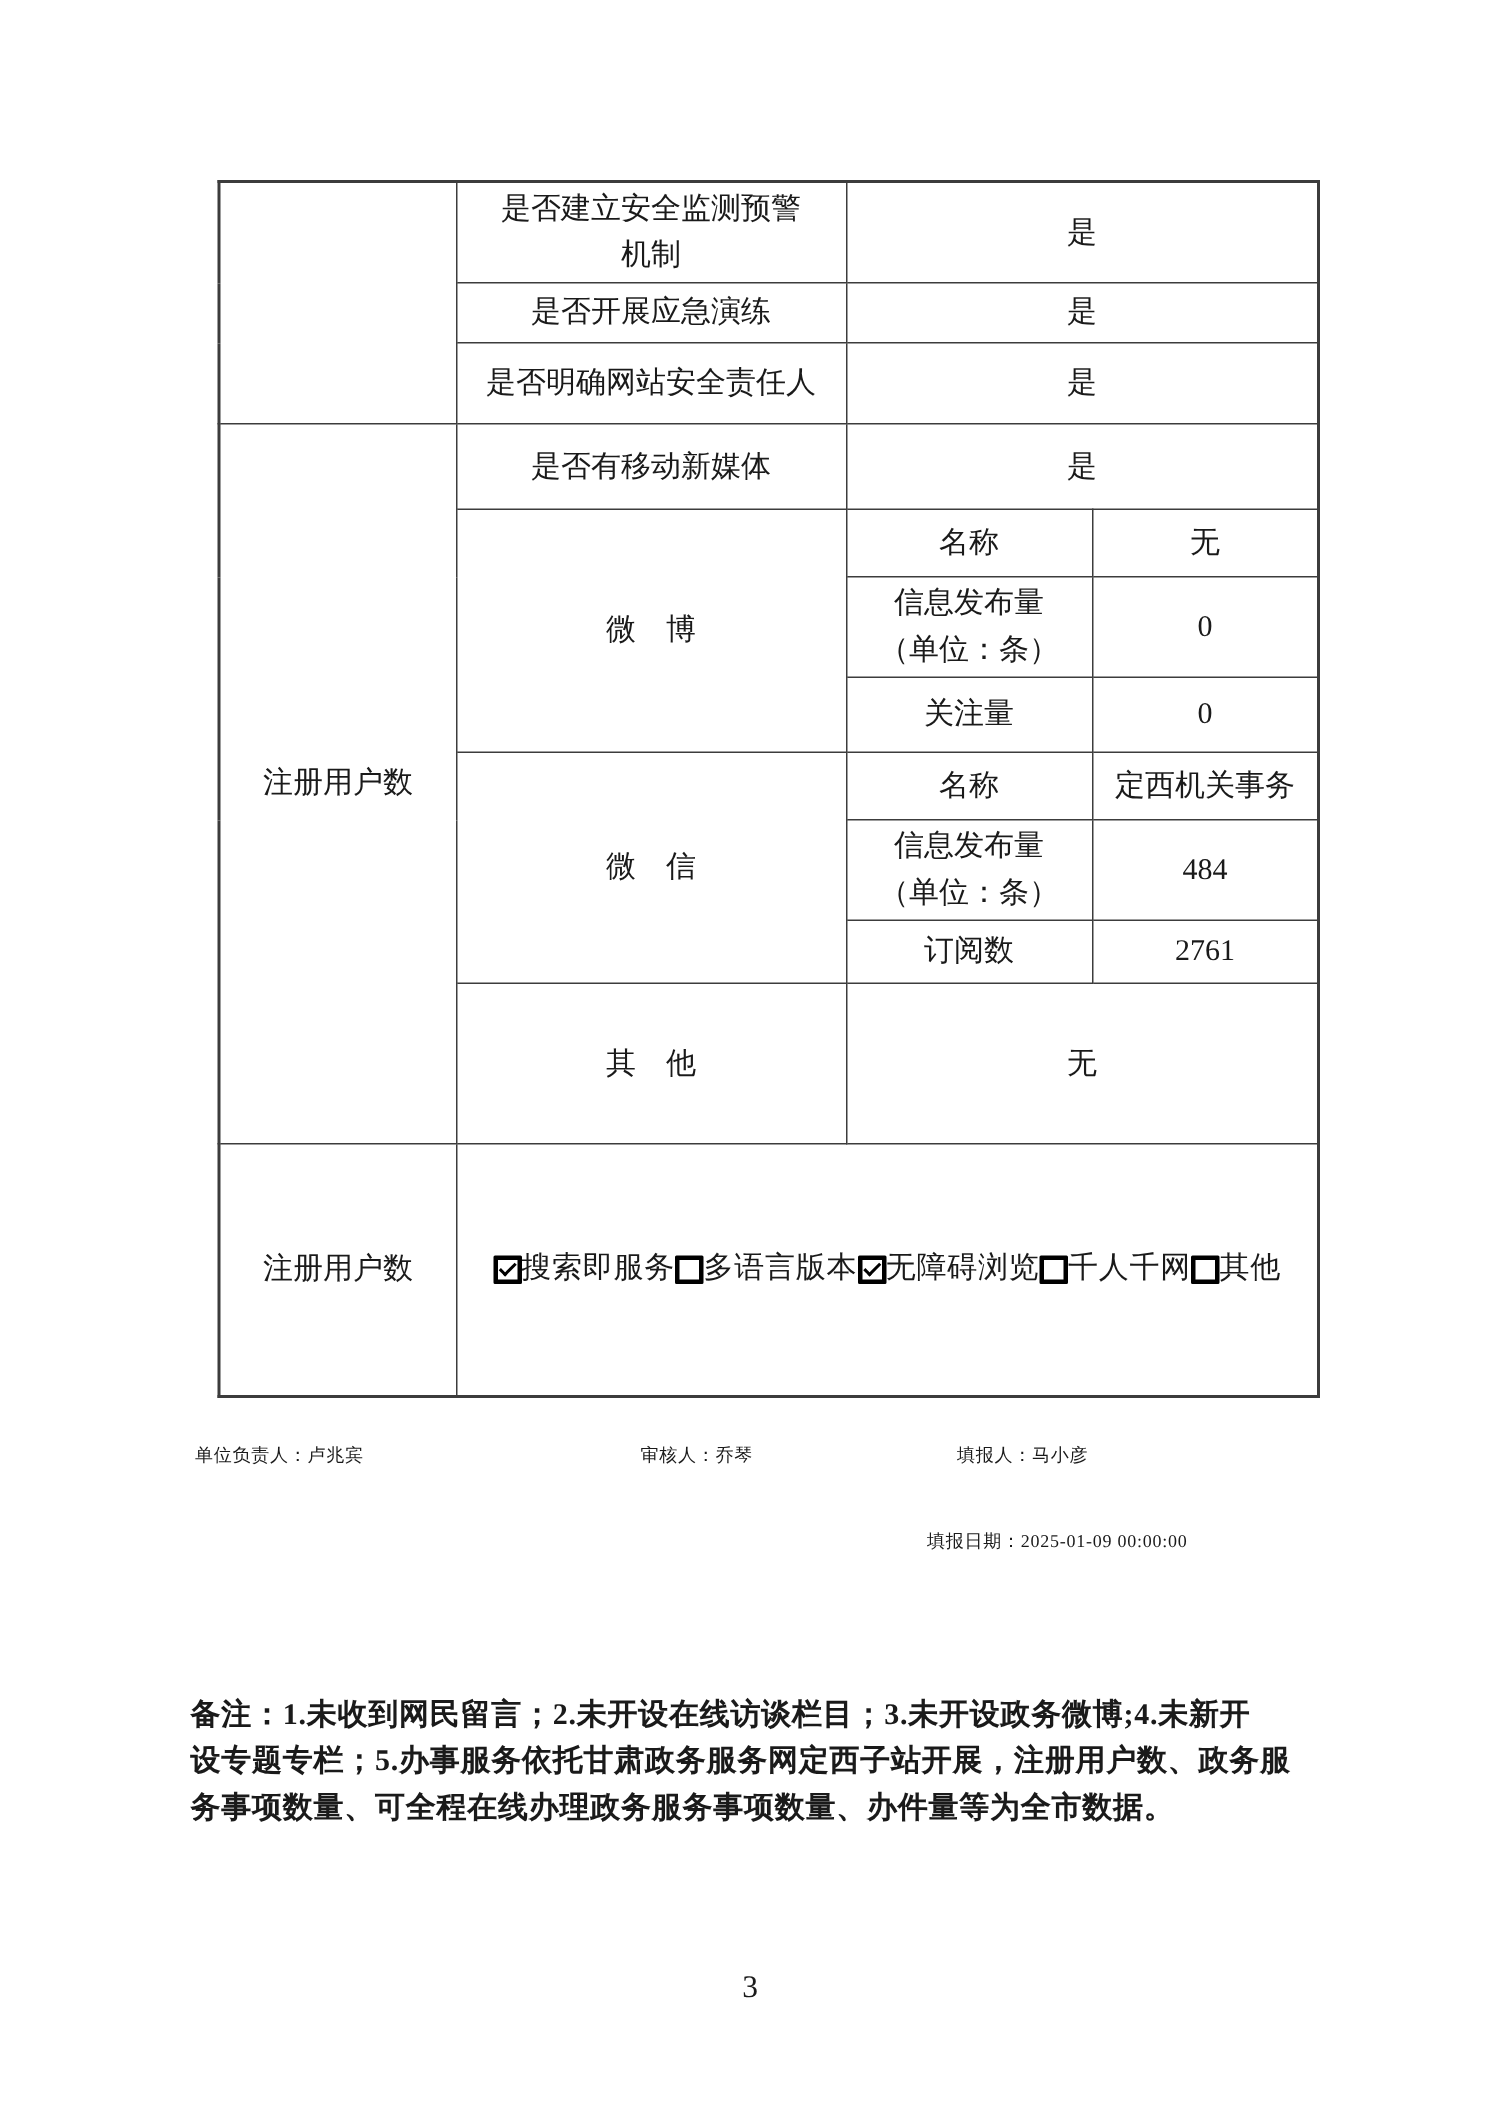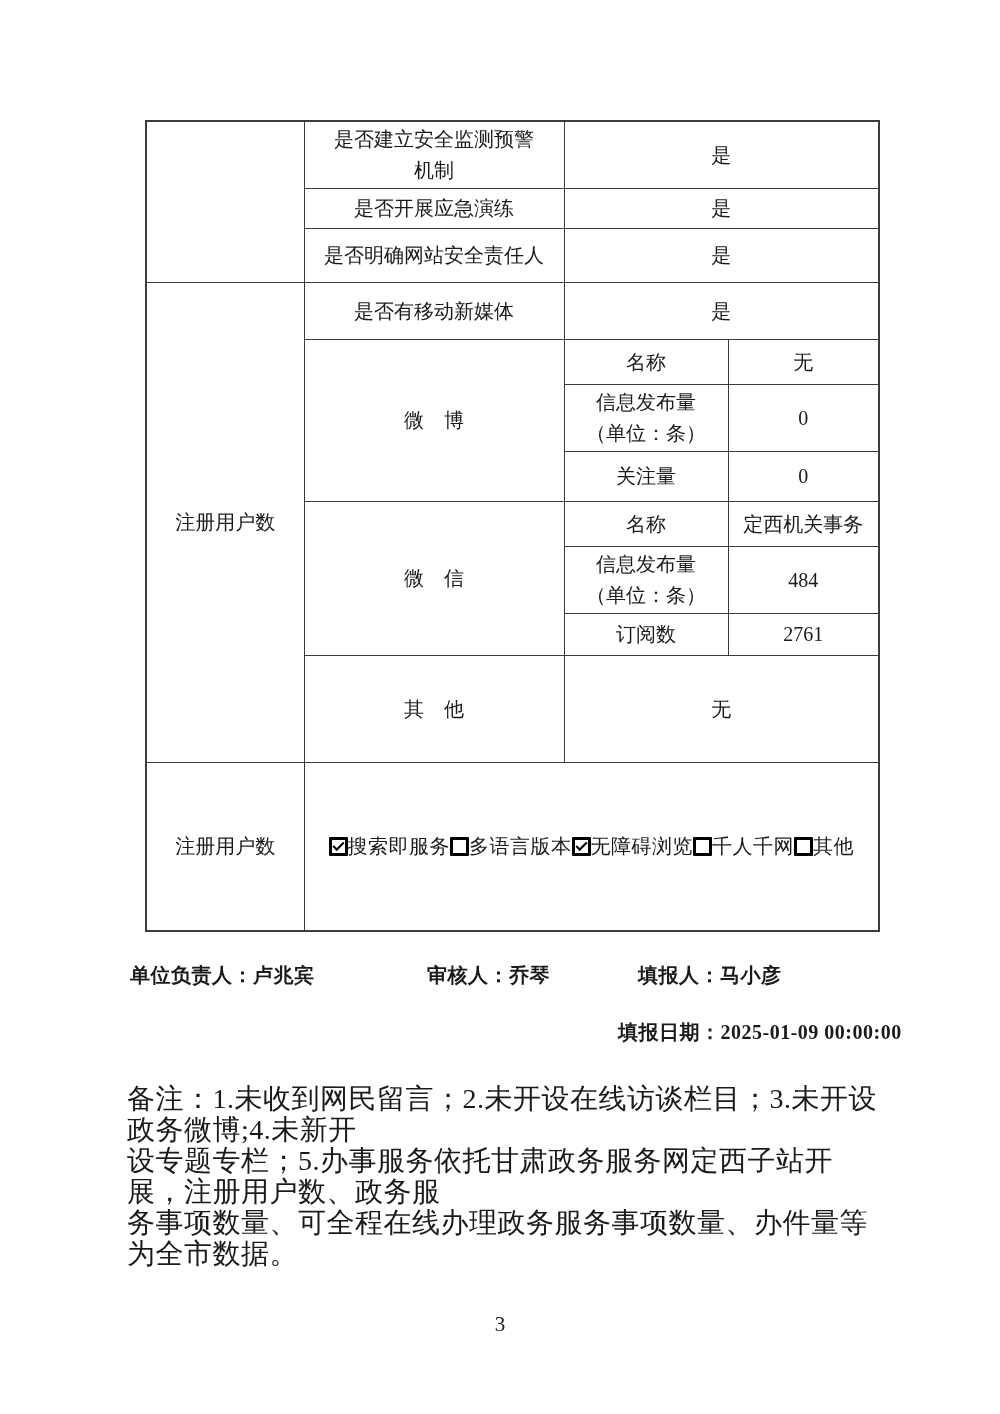--- a/index.html
+++ b/index.html
@@ -14,36 +14,36 @@
   }
   table.report td{
     border:1px solid #3c3c3c;
     text-align:center;vertical-align:middle;
     font-size:20px;line-height:1.55;padding:2px 6px;
     white-space:pre-line;word-break:break-all;
   }
   tr.r1{height:63px}tr.r2{height:40px}tr.r3{height:54px}tr.r4{height:57px}
   tr.r5{height:45px}tr.r6{height:64px}tr.r7{height:50px}tr.r8{height:45px}
   tr.r9{height:62px}tr.r10{height:42px}tr.r11{height:107px}tr.r12{height:168px}
-  .cb-row{display:flex;justify-content:center;align-items:center;white-space:nowrap;}
+  .cb-row{display:flex;justify-content:center;align-items:center;white-space:nowrap;font-family:Liberation Mono, monospace;}
   .cb{display:inline-flex;align-items:center;}
   .cb .box{
     width:19px;height:19px;border:3px solid #000;box-sizing:border-box;
     position:relative;background:#fff;flex:0 0 auto;border-radius:1px;
   }
   .cb[data-checked="true"] .box::after{
     content:"";position:absolute;left:1px;top:2px;width:9px;height:4px;
     border-left:2.5px solid #000;border-bottom:2.5px solid #000;
     transform:rotate(-45deg);
   }
   .cb .cb-label{font-size:20px;letter-spacing:0.5px;}
-  .ftext{position:absolute;font-size:20px;font-weight:700;letter-spacing:0.5px;white-space:nowrap;}
+  .ftext{position:absolute;font-size:12px;font-weight:400;letter-spacing:0.5px;white-space:nowrap;}
   .notes{
-    position:absolute;left:127px;top:1083px;width:760px;
-    font-size:28px;font-weight:400;line-height:31px;
+    position:absolute;left:127px;top:1128px;width:760px;
+    font-size:20px;font-weight:700;line-height:31px;
     white-space:pre-line;letter-spacing:0.5px;
   }
   .pageno{
     position:absolute;left:0;top:1312px;width:100%;
     text-align:center;font-size:21px;font-weight:400;
   }
 </style>
 </head>
 <body>
 

